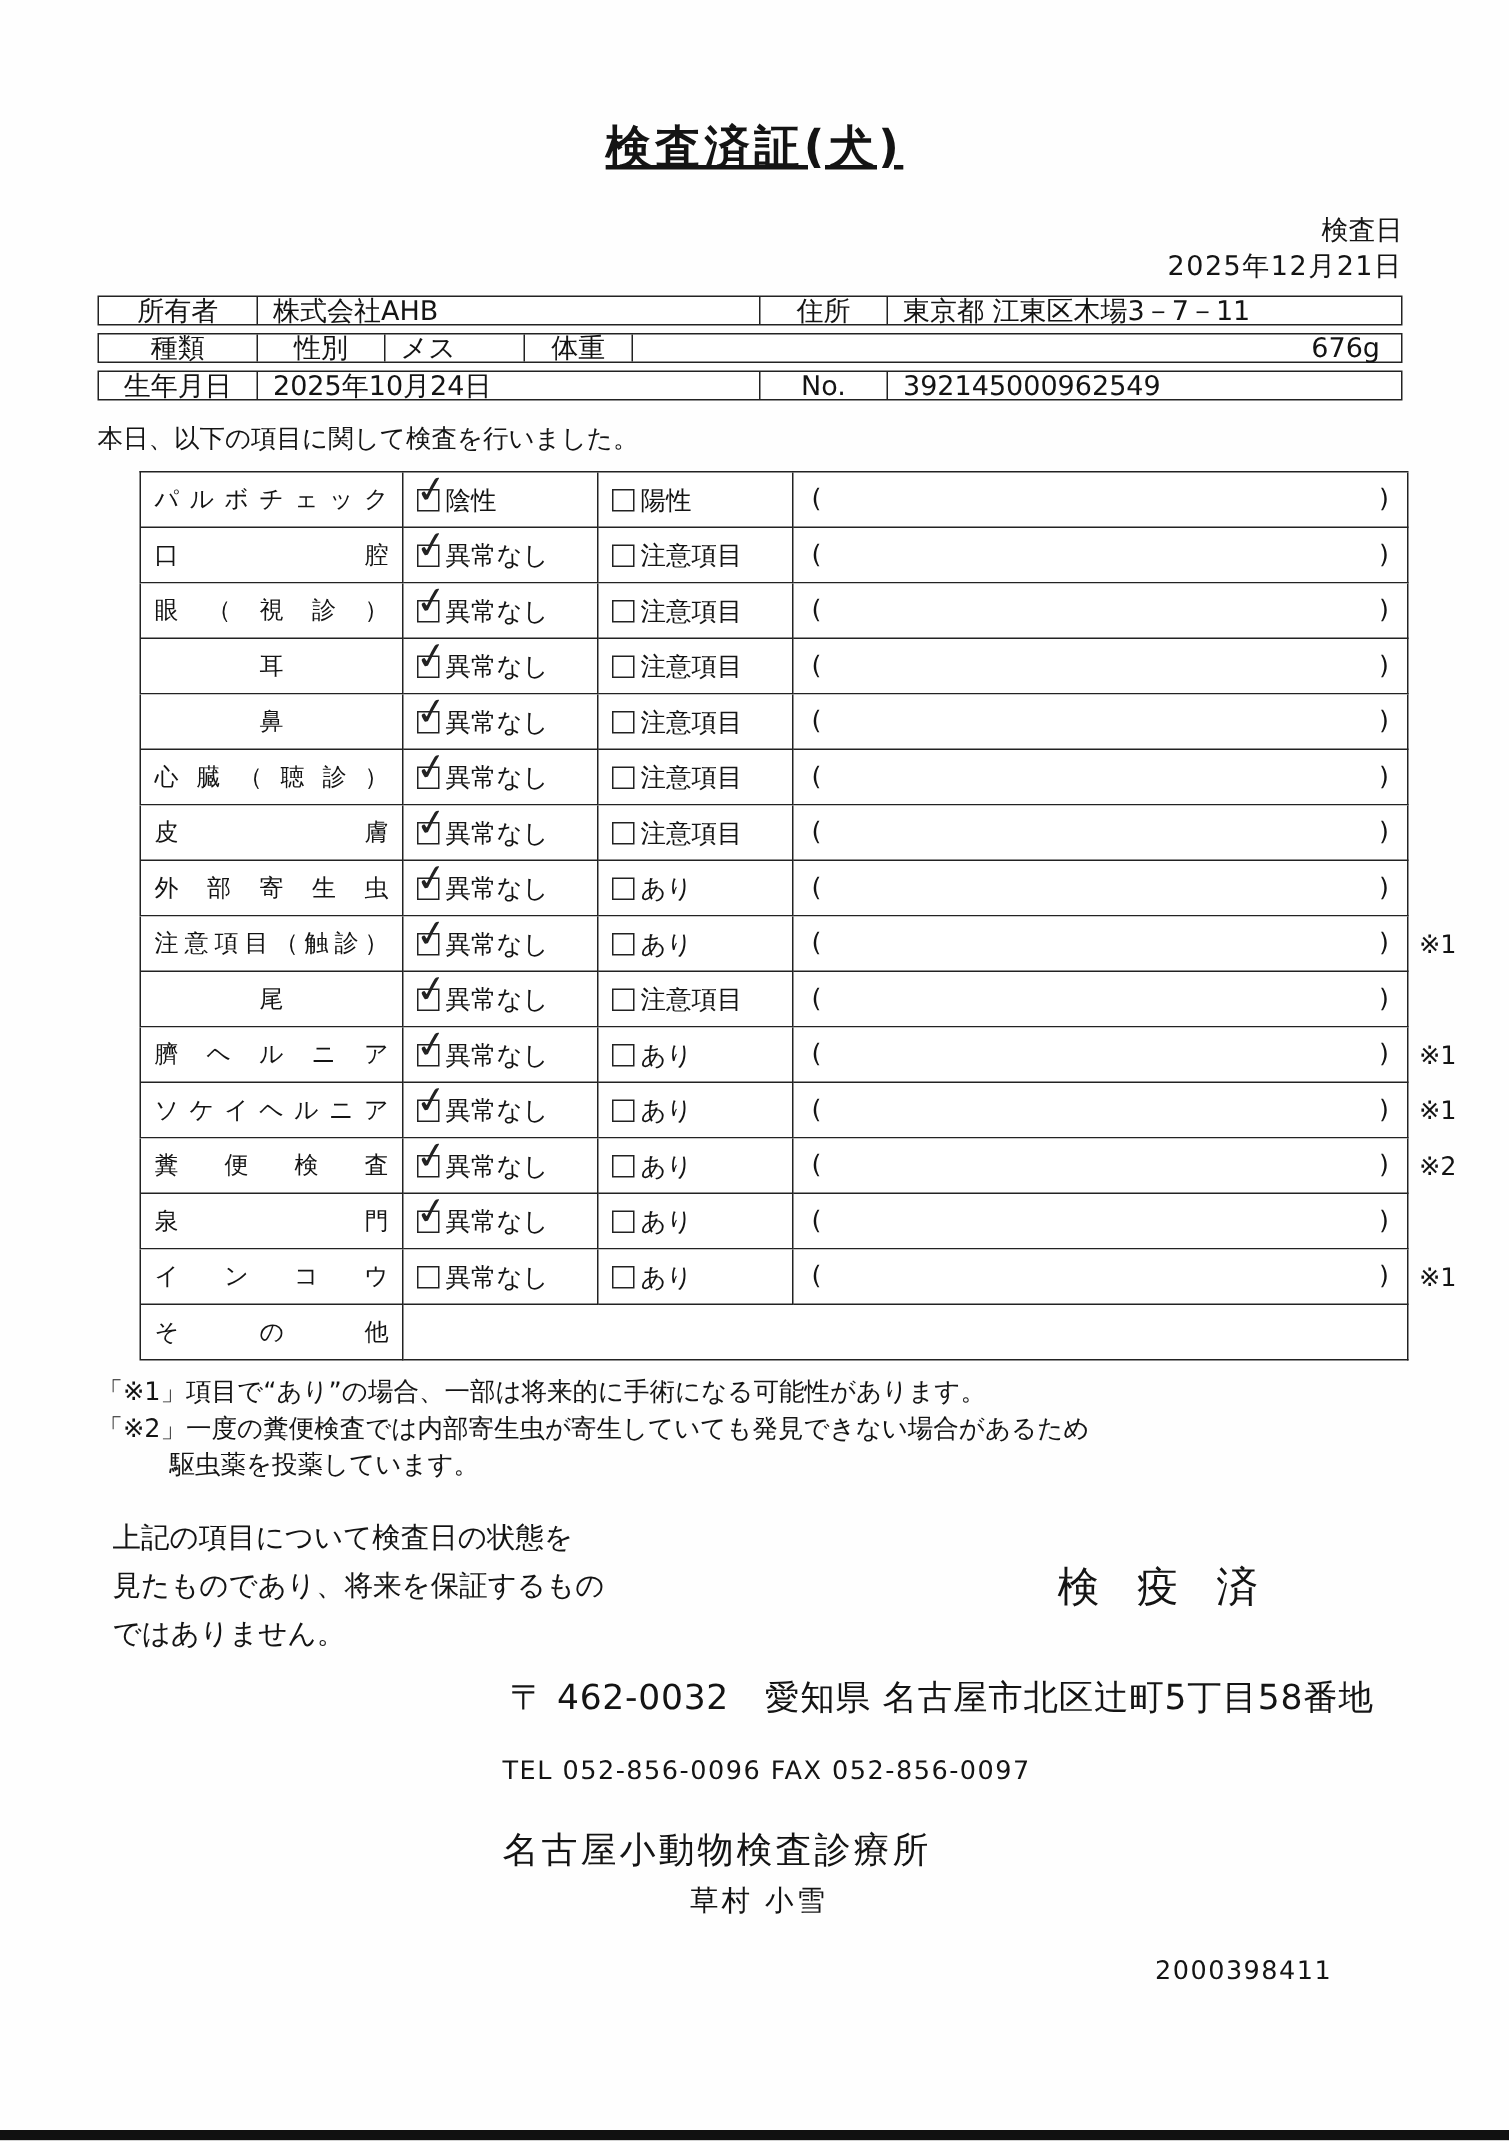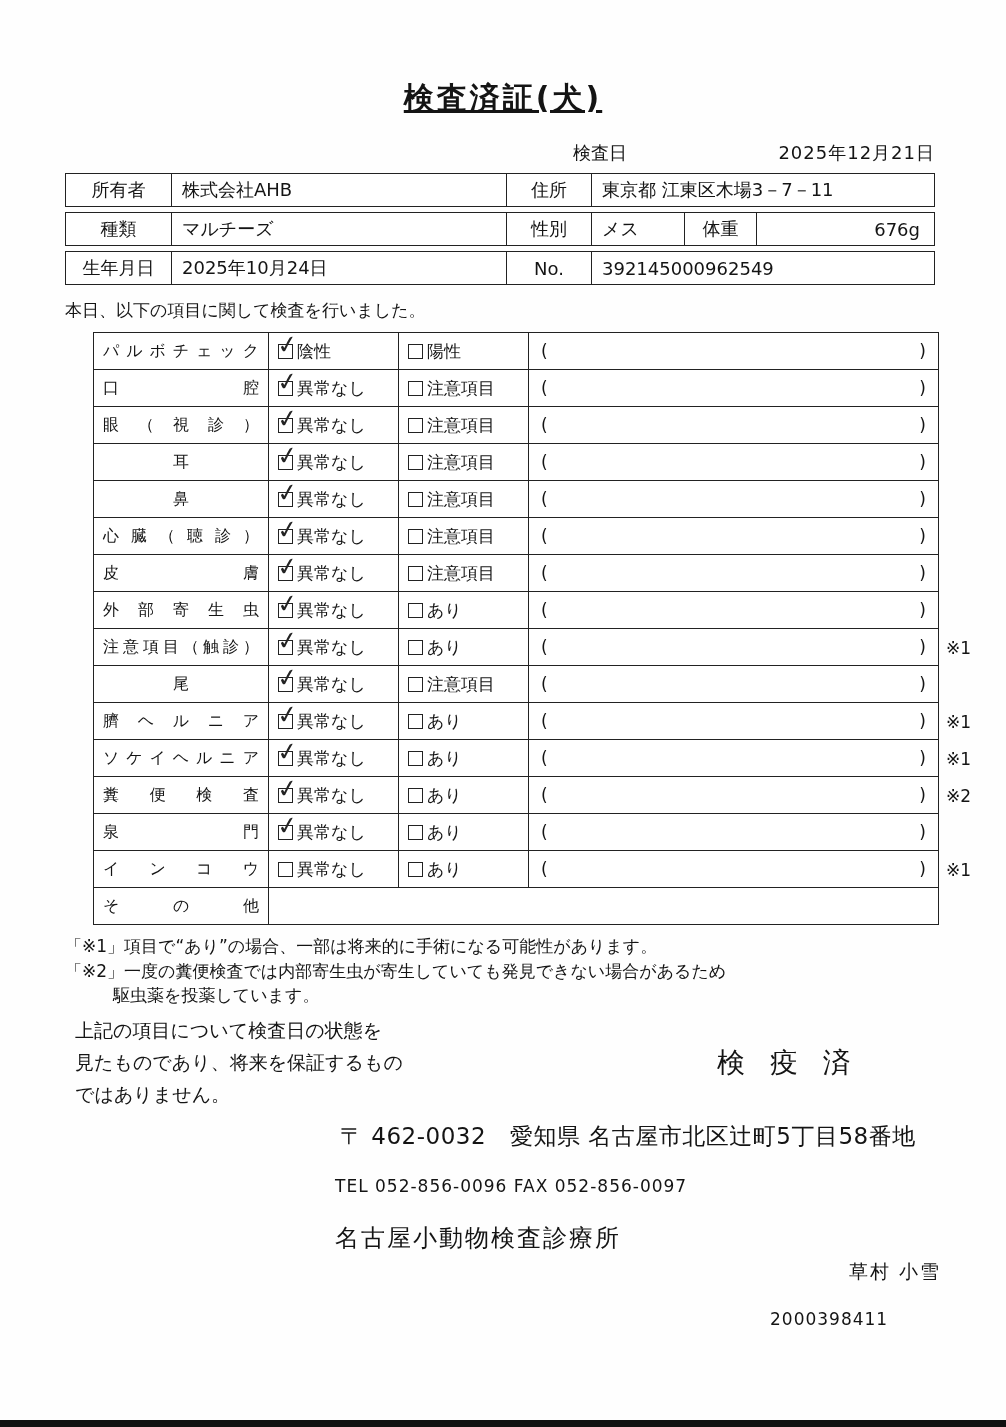--- a/index.html
+++ b/index.html
@@ -6,25 +6,25 @@
   html,body { background:#e8e8e8; }
   body { font-family:"DejaVu Sans","Liberation Sans",sans-serif; }
   .page {
     position:relative; width:1006px; height:1427px; background:#fefefe;
     color:#141414; overflow:hidden; margin:0 auto;
   }
   .content { padding:78px 65px 0 65px; }
 
   .doc-title { text-align:center; font-size:30px; font-weight:600; letter-spacing:3px;text-decoration:underline; }
 
-  .date-row { display:flex; width:870px; margin-top:22px; font-size:18px; align-items:flex-end; }
+  .date-row { display:flex; width:870px; margin-top:22px; font-size:18px; align-items:flex-end;flex-direction:column; }
   .date-row .lbl { margin-left:508px; }
   .date-row .val { margin-left:auto; letter-spacing:1px; }
 
-  .hrow { display:flex; width:870px; border:1.8px solid #222; height:34px; align-items:stretch; background:#fff; }
+  .hrow { display:flex; width:870px; border:1.8px solid #222; height:20px; align-items:stretch; background:#fff; }
   .hrow + .hrow { margin-top:5px; }
   .hcell { display:flex; align-items:center; font-size:18px; }
   .hcell + .hcell { border-left:1.8px solid #222; }
   .hc-label { justify-content:center; }
   .hc-value { padding-left:10px; }
   .w105 { width:105px; } .w335 { width:335px; } .w85 { width:85px; }
   .w93 { width:93px; } .w72 { width:72px; }
   .grow { flex:1 1 auto;text-align:center; }
   .weight-cell { justify-content:flex-end; padding-right:14px; }
 
@@ -46,28 +46,28 @@
   .exam-row.empty .cell.fill { display:block; }
   .remark { width:50px; display:flex; align-items:center; padding-left:7px; font-size:17px; }
 
   .cb { position:relative; width:15px; height:15px; border:1.7px solid #222; display:inline-block; flex:none; background:#fff; }
   .cb .tick { position:absolute; left:-2px; top:-13px; font-size:25px; line-height:1; visibility:hidden; transform:rotate(-8deg); color:#222; }
   .cb[data-checked="true"] .tick { visibility:visible; }
 
   .notes { margin-top:9px; font-size:17px; line-height:1.45; }
   .note2-cont { margin-left:48px; }
 
-  .bottom-flex { display:flex; margin-top:7px; align-items:center;gap:12px; }
+  .bottom-flex { display:flex; margin-top:20px; align-items:center; }
   .disclaimer { margin-left:10px; font-size:19px; line-height:1.68; font-weight:500; width:420px; }
   .stamp { margin-left:210px; font-size:28px; letter-spacing:8px; font-weight:400; }
 
   .addr-line { margin-top:10px; margin-left:275px; font-size:23px; display:flex; gap:24px; letter-spacing:0.5px; }
   .tel-line { margin-top:24px; margin-left:270px; font-size:17px; letter-spacing:1px; }
   .clinic-line { margin-top:26px; margin-left:270px; font-size:24px; letter-spacing:2px; }
-  .person-line { margin-top:5px; margin-left:395px; font-size:19px; letter-spacing:2px;text-align:right; }
+  .person-line { margin-top:5px; margin-left:395px; font-size:19px; letter-spacing:2px; }
   .serial-line { margin-top:24px; margin-left:705px; font-size:17px; letter-spacing:1px; }
 
   .scan-bar { position:absolute; left:0; right:0; bottom:0; height:7px; background:#111; }
 </style>
 </head>
 <body>
 
 <div class="page">
   <div class="content">
 
@@ -80,21 +80,20 @@
 
     <div class="hrow tbl-a">
       <div class="hcell hc-label w105">所有者</div>
       <div class="hcell hc-value w335">株式会社AHB</div>
       <div class="hcell hc-label w85">住所</div>
       <div class="hcell hc-value grow">東京都 江東区木場3－7－11</div>
     </div>
 
     <div class="hrow tbl-b">
       <div class="hcell hc-label w105">種類</div>
-      <div class="hcell hc-value w335">マルチーズ</div>
       <div class="hcell hc-label w85">性別</div>
       <div class="hcell hc-value w93">メス</div>
       <div class="hcell hc-label w72">体重</div>
       <div class="hcell grow weight-cell">
         <span>676</span>
         <span>g</span>
       </div>
     </div>
 
     <div class="hrow">

